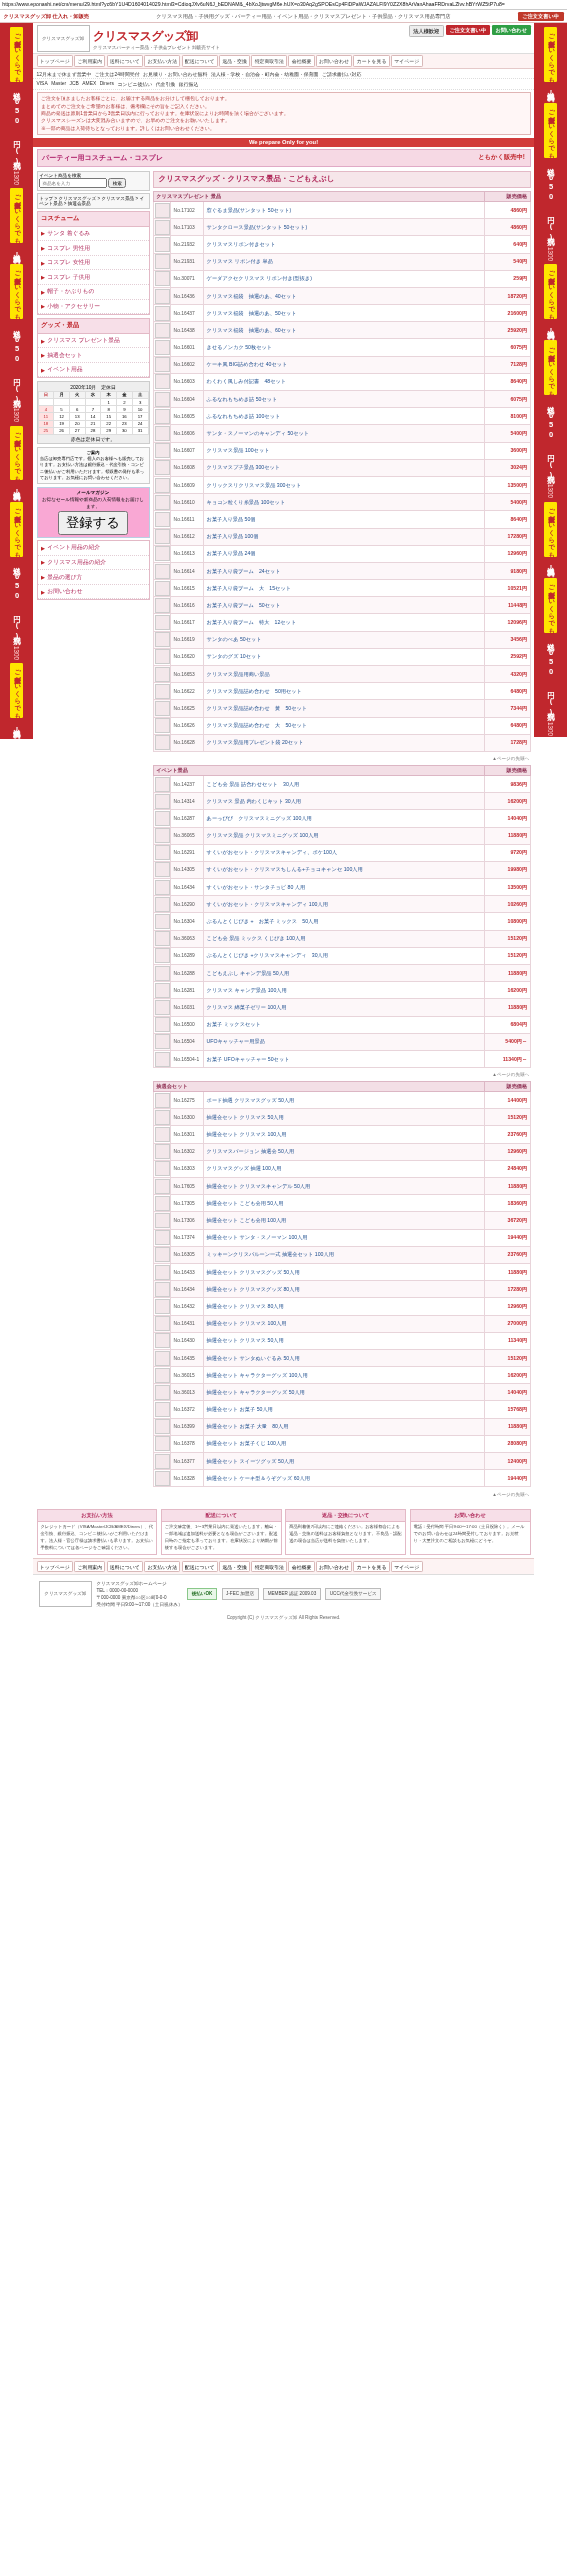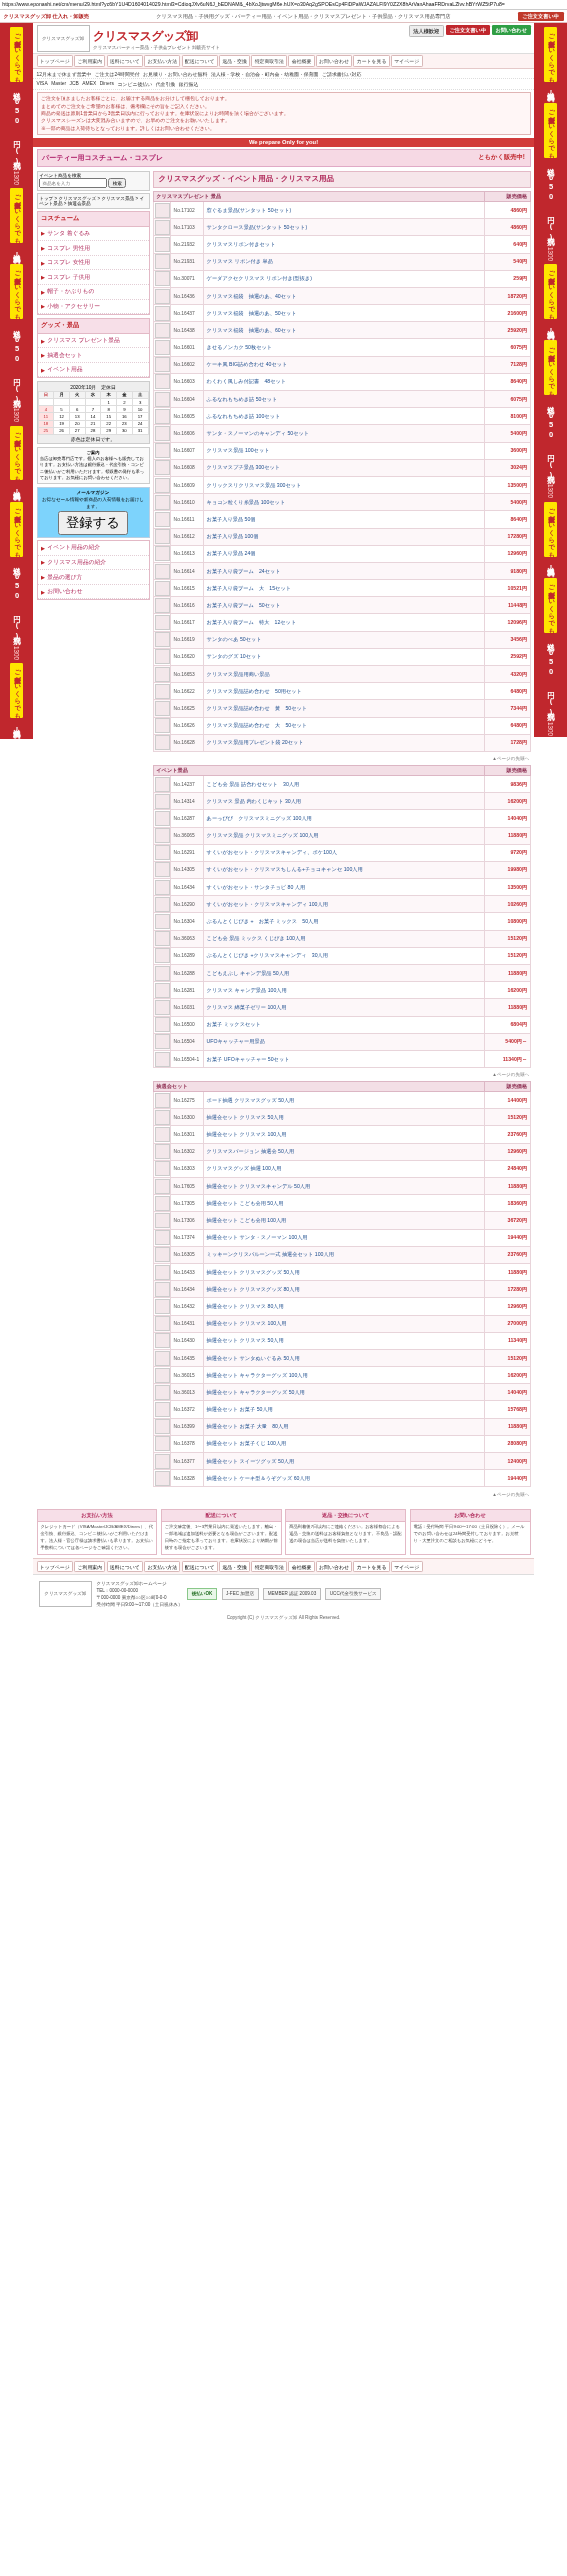--- a/index.html
+++ b/index.html
@@ -114,21 +114,21 @@
   }
   .side-link .chev { color:#c0272d; font-size:5.2px; }
   .cal { border:0.6px solid #ccc; font-size:4.6px; margin-bottom:2.3px; background:#fff; }
   .cal-h { text-align:center; background:#eee; font-size:4.9px; padding:1.2px; }
   table.calt { border-collapse:collapse; width:100%; }
   table.calt td, table.calt th { border:0.6px solid #ddd; text-align:center; font-size:4.3px; padding:0.6px; }
   table.calt th { background:#f3f3f3; }
   .cal-sun { color:#c0272d; }
   .cal-off { background:#ffe1e1; color:#c0272d; }
   .side-note { border:0.6px solid #ccc; background:#fafafa; font-size:4.3px; padding:2.3px; line-height:1.45; margin-bottom:2.3px; }
-  .side-mail { border:0.6px solid #b9cfe3; background:#7dd3fc; font-size:4.6px; padding:2.3px; text-align:center; line-height:1.5; margin-bottom:2.3px;}
+  .side-mail { border:0.6px solid #b9cfe3; background:#f9a8d4; font-size:4.6px; padding:2.3px; text-align:center; line-height:1.5; margin-bottom:2.3px;}
 
   
   .products { flex:1 1 auto; }
   .cat-title {
     background:#f6e6ea; border:0.6px solid #e3b9c6; color:#b02a5b; font-weight:bold;
     font-size:7.5px; padding:2.9px 4.6px; margin-bottom:2.3px;
   }
   .ptable { width:100%; border-collapse:collapse; margin-bottom:3.5px; }
   .ptable thead th {
     background:#f3dfe6; border:0.6px solid #dcb6c4; font-size:5.2px; color:#8c2b4f;
@@ -420,21 +420,21 @@
               </div>
             <div class="side-link">
                 <span class="chev">▶</span>
                 <span>お問い合わせ</span>
               </div>
           </div>
 
         </div>
 
         <div class="products">
-          <div class="cat-title">クリスマスグッズ・イベント用品・クリスマス用品</div>
+          <div class="cat-title">クリスマスグッズ・クリスマス景品・こどもえぶし</div>
 
           <table class="ptable" id="tbl-present">
             <thead>
               <tr>
                 <th colspan="3">クリスマスプレゼント 景品</th>
                 <th class="price">販売価格</th>
               </tr>
             </thead>
             <tbody>
                 <tr>

